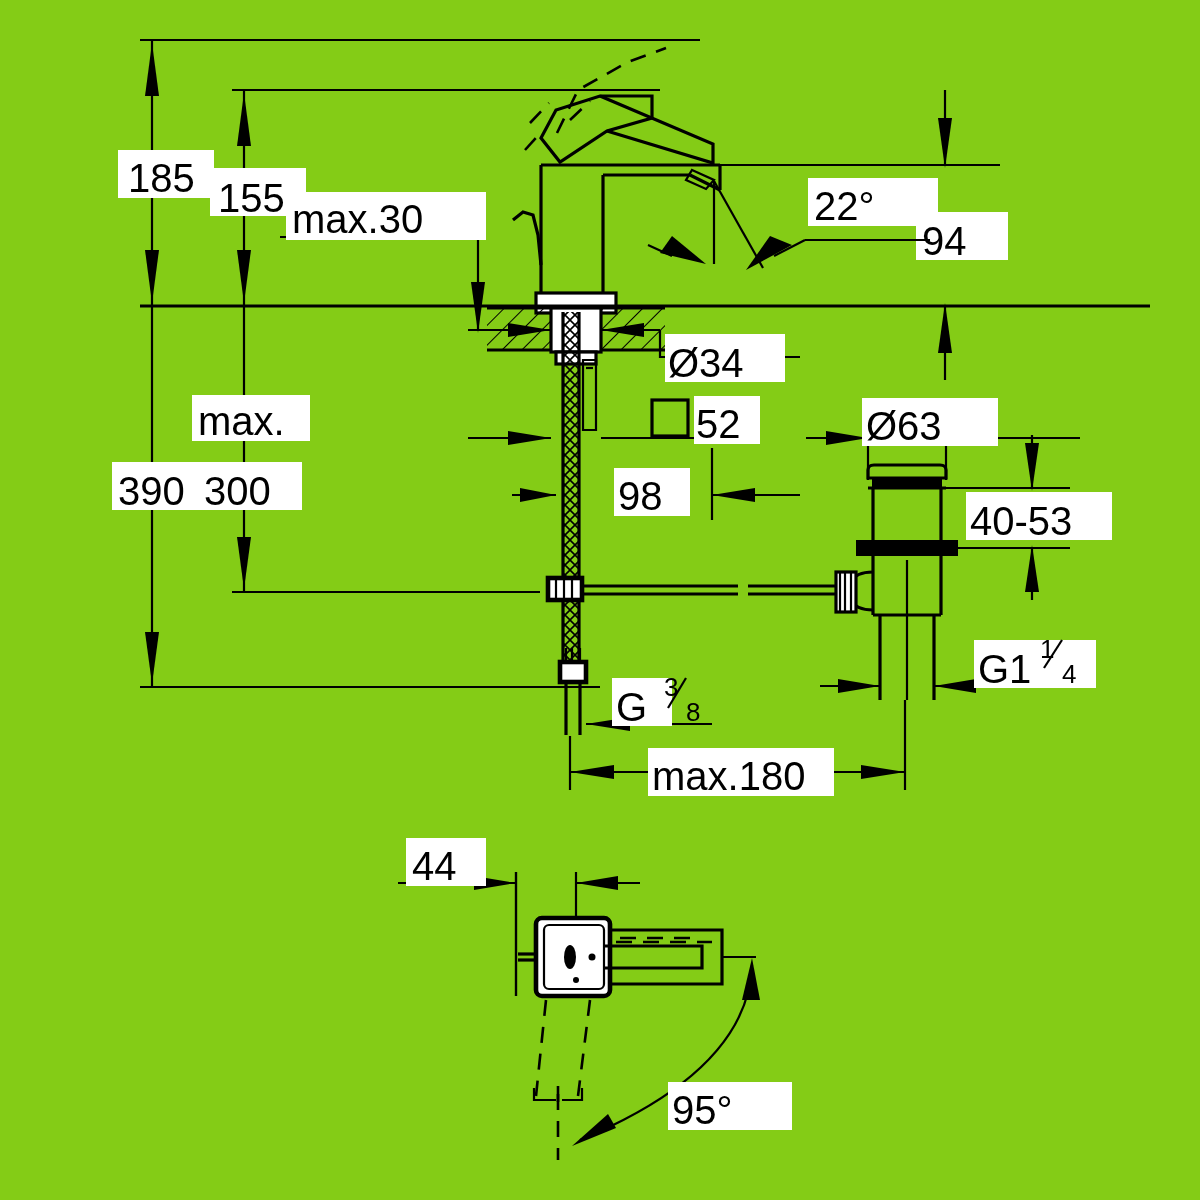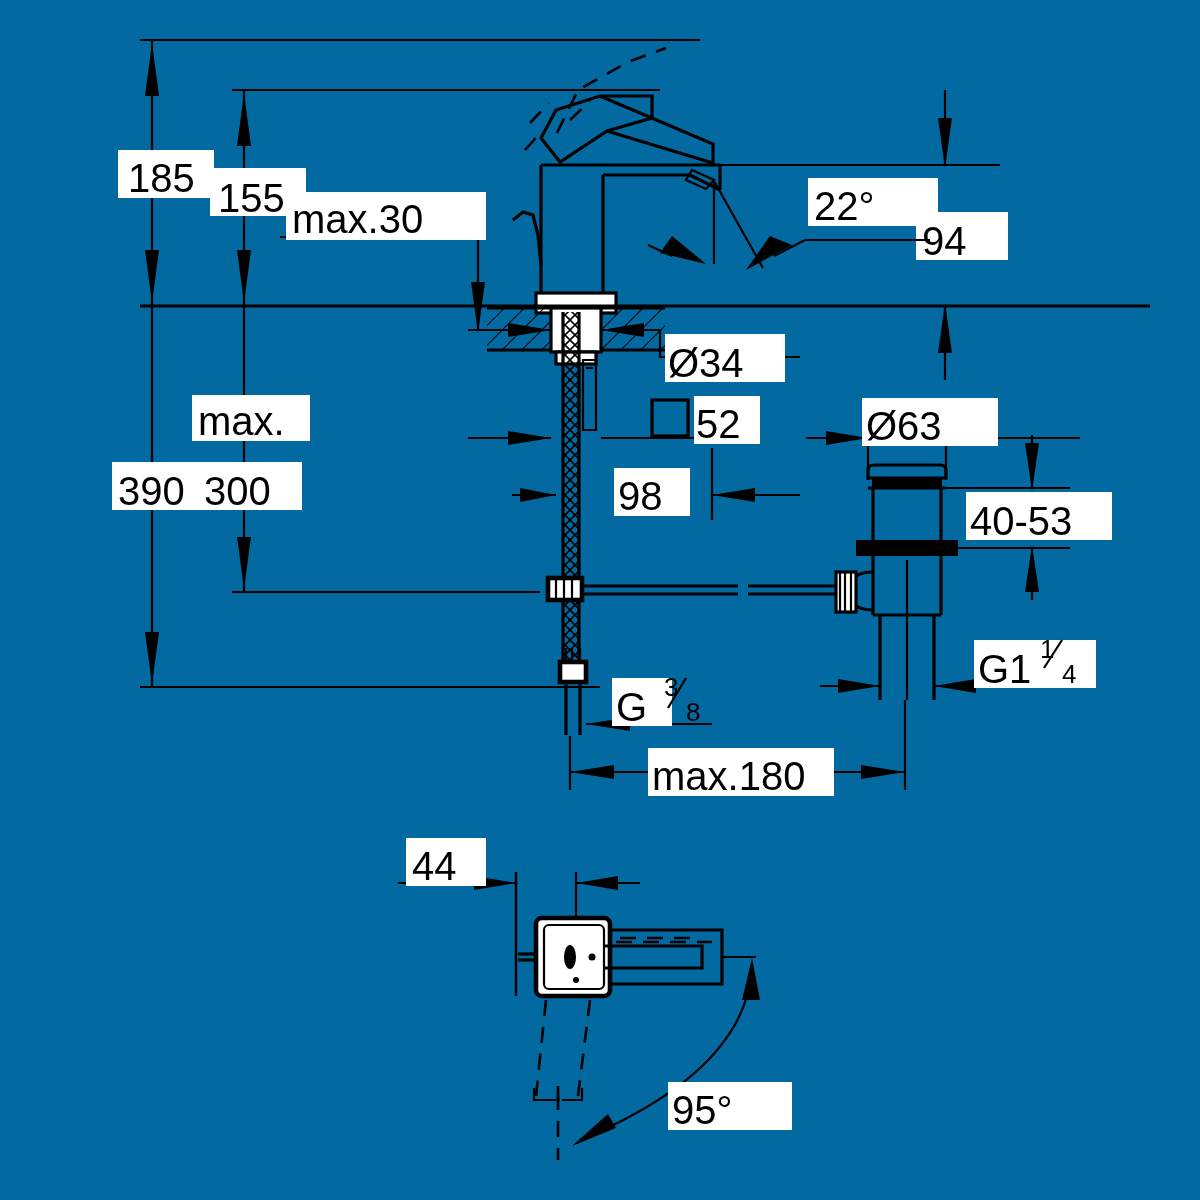--- a/index.html
+++ b/index.html
@@ -7,21 +7,21 @@
     padding: 0;
     background: #ffffff;
   }
   body {
     font-family: "Liberation Sans", sans-serif;
   }
   #drawing-root {
     position: relative;
     width: 1200px;
     height: 1200px;
-    background: #0369a1;
+    background: #84cc16;
     overflow: hidden;
   }
   svg.tech-drawing {
     display: block;
     width: 1200px;
     height: 1200px;
   }
   .dim-text {
     font-family: "Liberation Sans", sans-serif;
     font-size: 40px;

